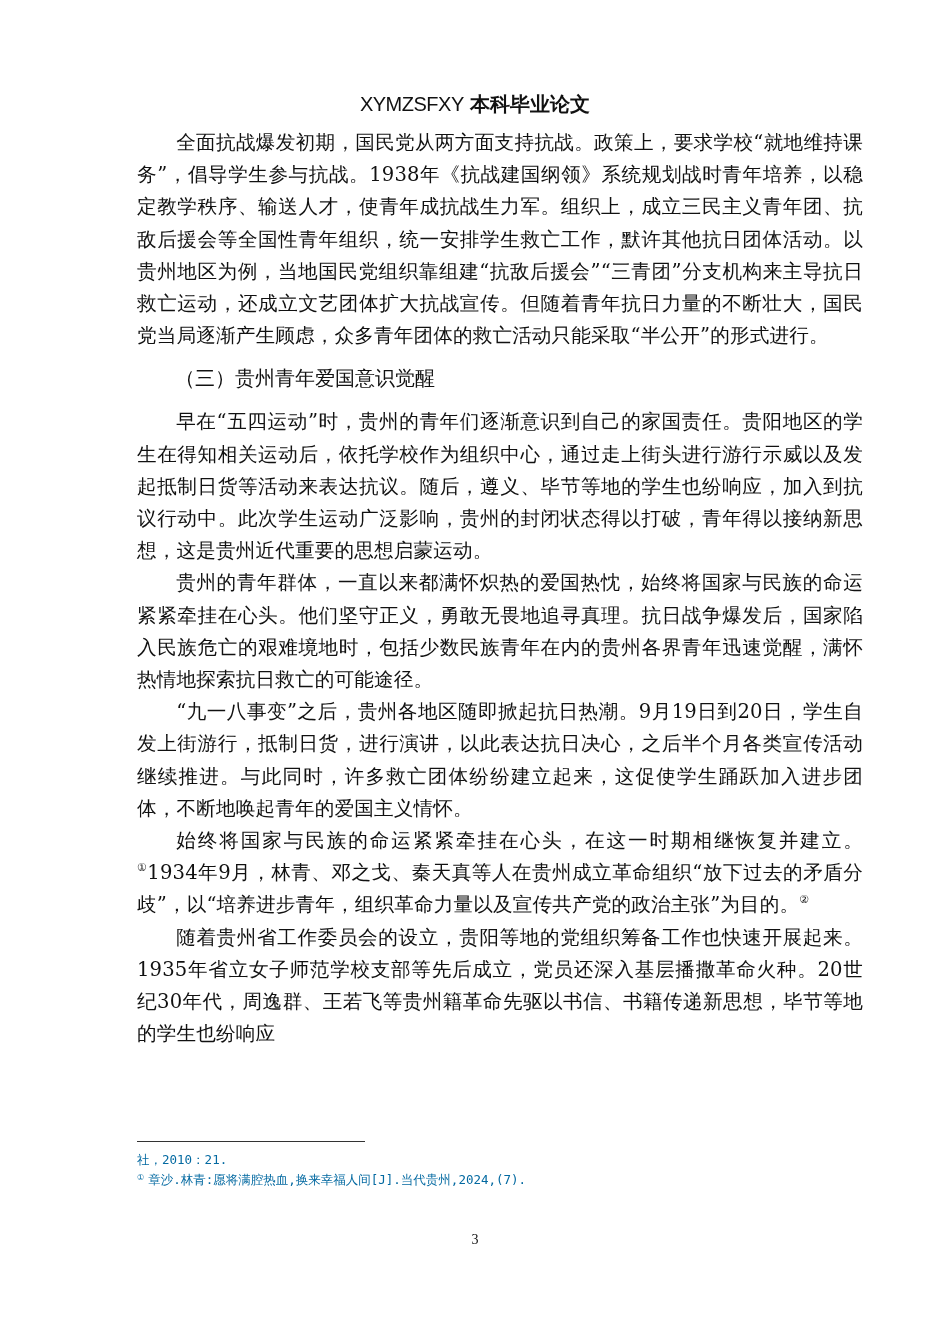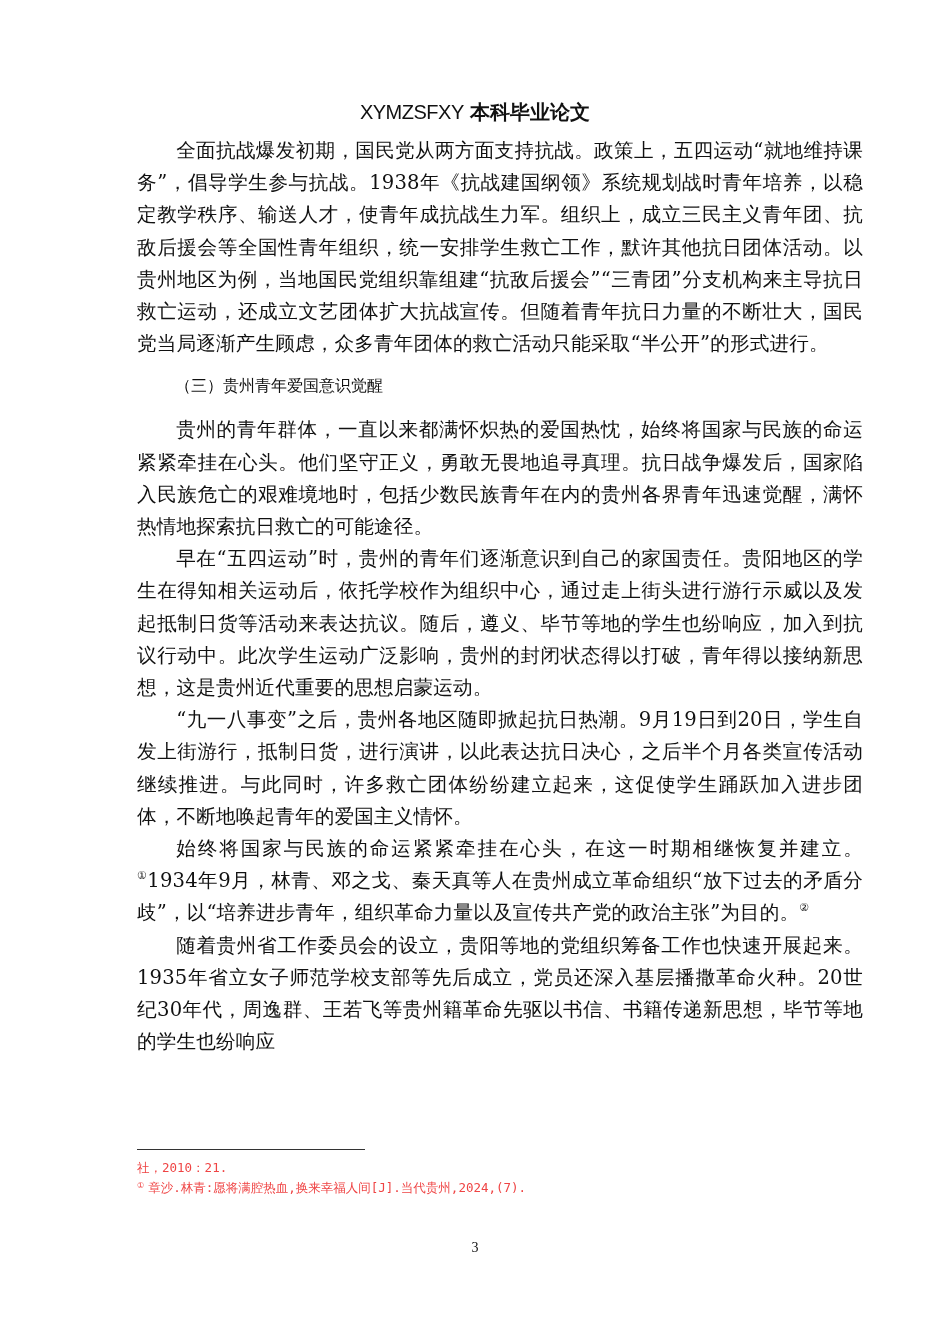--- a/index.html
+++ b/index.html
@@ -1,54 +1,54 @@
 <!DOCTYPE html>
 <html><head>
 <meta charset="utf-8">
 <style>
   html, body { margin: 0; padding: 0; background: #ffffff; }
   body { width: 950px; height: 1344px; position: relative; overflow: hidden;
          font-family: "DejaVu Serif", "Liberation Serif", serif; color: #111; }
-  .page { position: absolute; left: 0; top: 8px; width: 950px; height: 1028px; background: #fff; text-decoration: underline; }
+  .page { position: absolute; left: 0; top: 0; width: 950px; height: 1028px; background: #fff; text-decoration: underline; }
   .header { position: absolute; top: 88px; left: 0; width: 950px; text-align: center;
             font-size: 20px; line-height: 32px; }
   .header .latin { font-family: "Liberation Sans Narrow", "Liberation Sans", sans-serif; font-size: 20px; letter-spacing: -0.5px; }
   .header .cn { font-weight: bold; font-family: "DejaVu Sans", sans-serif; }
   .body { position: absolute; top: 127px; left: 137px; width: 726px; }
   .para { margin: 0; font-size: 19.6px; line-height: 32.2px; text-indent: 2em;
           text-align: justify; letter-spacing: 0.15px; }
-  .heading { margin: 6px 0 8px 0; font-family: "DejaVu Sans", sans-serif; font-size: 16px;
+  .heading { margin: 6px 0 8px 0; font-family: "DejaVu Sans", sans-serif; font-size: 20px;
              line-height: 40px; padding-left: 38px; font-weight: normal; }
   sup.fn { font-size: 11px; vertical-align: 8px; line-height: 0; }
   .fn-rule { position: absolute; left: 137px; top: 1141px; width: 228px; height: 0;
              border-top: 1.5px solid #333; }
   .footnotes { position: absolute; left: 137px; top: 1150px; width: 726px;
-               font-family: "DejaVu Sans Mono", monospace; font-size: 12.5px; line-height: 20px; color: #ef4444; }
+               font-family: "DejaVu Sans Mono", monospace; font-size: 12.5px; line-height: 20px; color: #0369a1; }
   .footnotes .fn-line { white-space: nowrap; }
   .footnotes sup { font-size: 8px; vertical-align: 4px; line-height: 0; margin-right: 4px; }
   .page-number { position: absolute; top: 1232px; left: 0; width: 950px; text-align: center;
                  font-family: "Liberation Serif", serif; font-size: 14px; }
 </style>
 </head>
 <body>
 
 <div class="page">
 
   <div class="header">
     <span class="latin">XYMZSFXY</span>
     <span class="cn">本科毕业论文</span>
   </div>
 
   <div class="body">
-    <p class="para">全面抗战爆发初期，国民党从两方面支持抗战。政策上，五四运动“就地维持课务”，倡导学生参与抗战。1938年《抗战建国纲领》系统规划战时青年培养，以稳定教学秩序、输送人才，使青年成抗战生力军。组织上，成立三民主义青年团、抗敌后援会等全国性青年组织，统一安排学生救亡工作，默许其他抗日团体活动。以贵州地区为例，当地国民党组织靠组建“抗敌后援会”“三青团”分支机构来主导抗日救亡运动，还成立文艺团体扩大抗战宣传。但随着青年抗日力量的不断壮大，国民党当局逐渐产生顾虑，众多青年团体的救亡活动只能采取“半公开”的形式进行。</p>
+    <p class="para">全面抗战爆发初期，国民党从两方面支持抗战。政策上，要求学校“就地维持课务”，倡导学生参与抗战。1938年《抗战建国纲领》系统规划战时青年培养，以稳定教学秩序、输送人才，使青年成抗战生力军。组织上，成立三民主义青年团、抗敌后援会等全国性青年组织，统一安排学生救亡工作，默许其他抗日团体活动。以贵州地区为例，当地国民党组织靠组建“抗敌后援会”“三青团”分支机构来主导抗日救亡运动，还成立文艺团体扩大抗战宣传。但随着青年抗日力量的不断壮大，国民党当局逐渐产生顾虑，众多青年团体的救亡活动只能采取“半公开”的形式进行。</p>
 
     <h2 class="heading">（三）贵州青年爱国意识觉醒</h2>
 
+    <p class="para">早在“五四运动”时，贵州的青年们逐渐意识到自己的家国责任。贵阳地区的学生在得知相关运动后，依托学校作为组织中心，通过走上街头进行游行示威以及发起抵制日货等活动来表达抗议。随后，遵义、毕节等地的学生也纷响应，加入到抗议行动中。此次学生运动广泛影响，贵州的封闭状态得以打破，青年得以接纳新思想，这是贵州近代重要的思想启蒙运动。</p>
     <p class="para">贵州的青年群体，一直以来都满怀炽热的爱国热忱，始终将国家与民族的命运紧紧牵挂在心头。他们坚守正义，勇敢无畏地追寻真理。抗日战争爆发后，国家陷入民族危亡的艰难境地时，包括少数民族青年在内的贵州各界青年迅速觉醒，满怀热情地探索抗日救亡的可能途径。</p>
-    <p class="para">早在“五四运动”时，贵州的青年们逐渐意识到自己的家国责任。贵阳地区的学生在得知相关运动后，依托学校作为组织中心，通过走上街头进行游行示威以及发起抵制日货等活动来表达抗议。随后，遵义、毕节等地的学生也纷响应，加入到抗议行动中。此次学生运动广泛影响，贵州的封闭状态得以打破，青年得以接纳新思想，这是贵州近代重要的思想启蒙运动。</p>
     <p class="para">“九一八事变”之后，贵州各地区随即掀起抗日热潮。9月19日到20日，学生自发上街游行，抵制日货，进行演讲，以此表达抗日决心，之后半个月各类宣传活动继续推进。与此同时，许多救亡团体纷纷建立起来，这促使学生踊跃加入进步团体，不断地唤起青年的爱国主义情怀。</p>
 
     <p class="para"><span>始终将国家与民族的命运紧紧牵挂在心头，在这一时期相继恢复并建立。</span><sup class="fn">①</sup><span>1934年9月，林青、邓之戈、秦天真等人在贵州成立革命组织“放下过去的矛盾分歧”，以“培养进步青年，组织革命力量以及宣传共产党的政治主张”为目的。</span><sup class="fn">②</sup></p>
 
     <p class="para">随着贵州省工作委员会的设立，贵阳等地的党组织筹备工作也快速开展起来。1935年省立女子师范学校支部等先后成立，党员还深入基层播撒革命火种。20世纪30年代，周逸群、王若飞等贵州籍革命先驱以书信、书籍传递新思想，毕节等地的学生也纷响应</p>
   </div>
 
   <div class="fn-rule"></div>
 
   <div class="footnotes">

